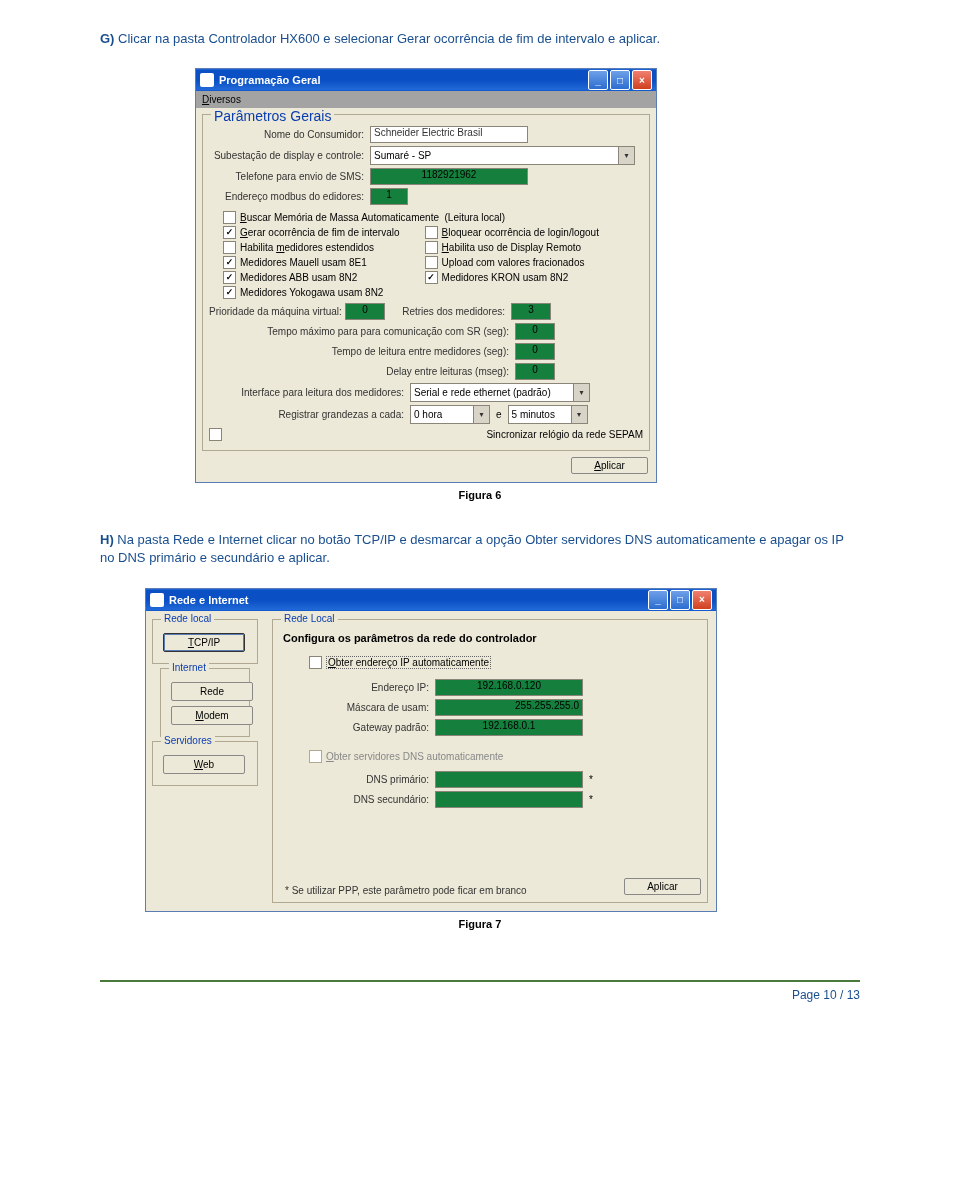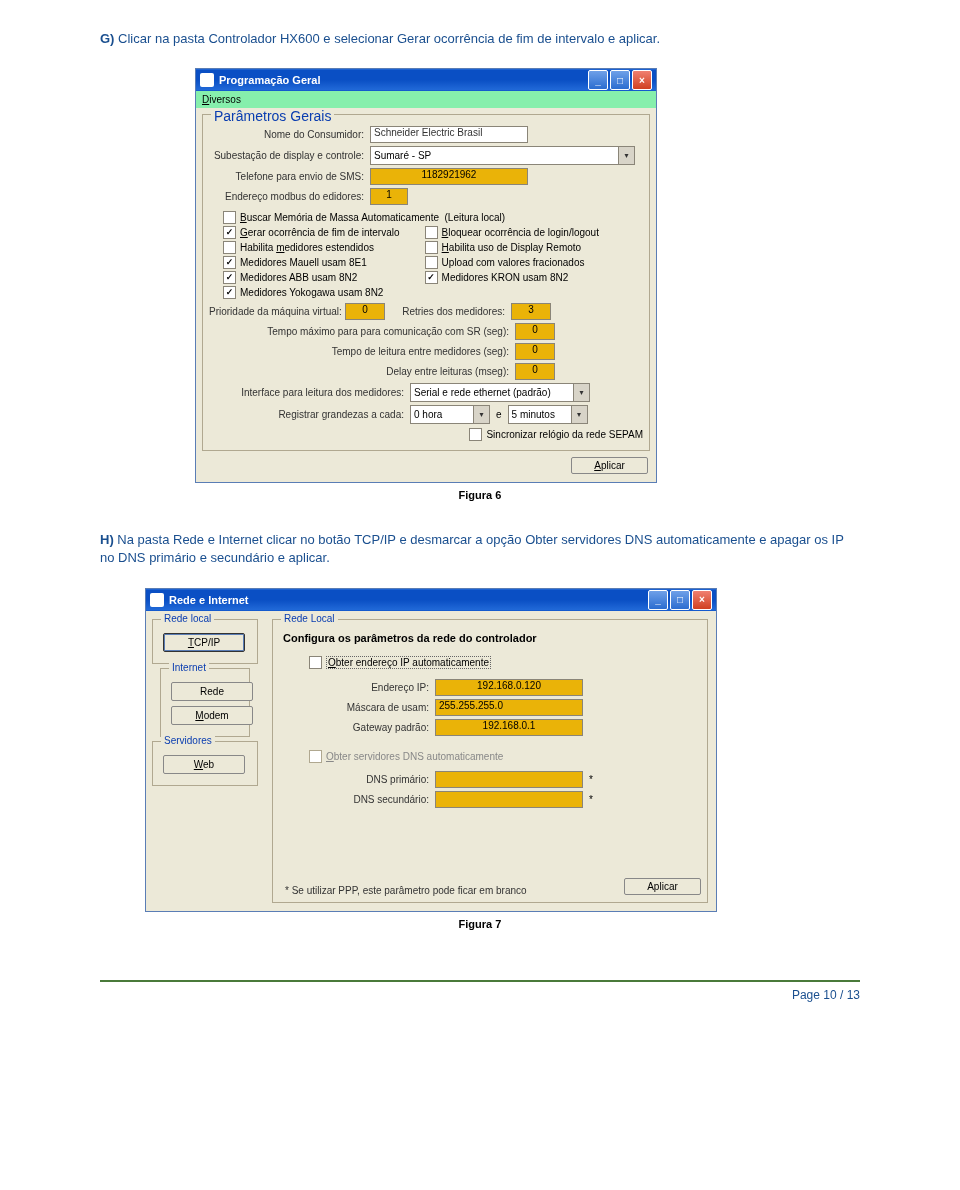--- a/index.html
+++ b/index.html
@@ -9,30 +9,30 @@
 .window{border:1px solid #5a7db5;background:#ece9d8;margin:0 auto;font-size:10px}
 .win1{width:460px;margin-left:95px}
 .win2{width:570px;margin-left:45px}
 .titlebar{background:linear-gradient(to bottom,#2b72e0 0%,#0a4fc4 5%,#0a4fc4 50%,#2169d8 95%,#0a4fc4 100%);height:22px;display:flex;align-items:center;padding:0 4px;color:#fff;font-weight:bold;font-size:11px}
 .titlebar .title-icon{width:14px;height:14px;background:#fff;border-radius:2px;margin-right:5px;display:inline-block}
 .titlebar .title-text{flex:1}
 .winbtns{display:flex;gap:2px}
 .winbtn{width:18px;height:18px;border:1px solid #fff;border-radius:2px;display:flex;align-items:center;justify-content:center;font-weight:bold;font-size:10px;color:#fff}
 .btn-min,.btn-max{background:linear-gradient(#6fa0e8,#2b6dd0)}
 .btn-close{background:linear-gradient(#f08070,#d04020)}
-.menubar{background:#86efac;padding:3px 6px;font-size:10px}
+.menubar{background:#a3a3a3;padding:3px 6px;font-size:10px}
 .menubar span{text-decoration:none}
 .menubar u{text-decoration:underline}
 .groupbox{border:1px solid #b0a890;margin:6px;padding:8px 6px 6px 6px;position:relative;background:#ece9d8}
 .groupbox .legend{position:absolute;top:-7px;left:8px;background:#ece9d8;padding:0 3px;color:#0a3db0;font-weight:normal;font-size:14px}
 .fg{border:1px solid #b0a890;margin:6px;padding:8px 6px 6px 6px;position:relative;background:#ece9d8}
 .fg .lg{position:absolute;top:-7px;left:8px;background:#ece9d8;padding:0 3px;color:#0a3db0;font-weight:normal;font-size:10px}
 .row{display:flex;align-items:center;margin:3px 0;font-size:10px}
 .lbl{text-align:right;padding-right:6px;color:#333;white-space:nowrap}
-.txtinput{border:1px solid #8a8578;background:#eab308;height:15px;padding:0 3px;font-size:10px}
+.txtinput{border:1px solid #8a8578;background:#15803d;height:15px;padding:0 3px;font-size:10px}
 .txtinput-ro{border:1px solid #8a8578;background:#fff;height:15px;padding:0 3px;font-size:10px;color:#333}
 .dropdown{border:1px solid #8a8578;background:#fff;height:17px;display:flex;align-items:center;padding-left:3px;position:relative;font-size:10px}
 .dropdown .dd-arrow{position:absolute;right:0;top:0;width:15px;height:100%;background:#d8d4c8;border-left:1px solid #8a8578;display:flex;align-items:center;justify-content:center}
 .dd-arrow::after{content:"▾";font-size:8px;color:#333}
 .chk{width:11px;height:11px;border:1px solid #8a8578;background:#fff;display:inline-flex;align-items:center;justify-content:center;margin-right:4px;font-size:9px;line-height:1}
 .chk.checked::after{content:"✓";color:#000;font-weight:bold}
 .chklbl{font-size:10px}
 .chklbl u{text-decoration:underline}
 .chkrow{display:flex;align-items:center;margin:2px 0}
 .chkcol{display:inline-flex;align-items:center;width:48%}
@@ -187,21 +187,21 @@
             <div class="dd-arrow"></div>
           </div>
    <span style="padding:0 6px">e</span>
    <div class="dropdown" style="width:75px">
             <span>5 minutos</span>
             <div class="dd-arrow"></div>
           </div>
         </div>
 
 
-  <div class="row" style="justify-content:flex-end;margin-top:4px">
+  <div class="row" style="justify-content:space-between;margin-top:4px">
    <span class="chk"></span>
           <span class="chklbl">Sincronizar relógio da rede SEPAM</span>
         </div>
 
  </div>
  <div style="display:flex;justify-content:flex-end;padding:0 8px 8px 0">
   <div class="btn"><u>A</u>plicar</div>
  </div>
 </div>
 <div class="caption">Figura 6</div>
@@ -246,21 +246,21 @@
               <span class="chk"></span>
               <span class="chklbl" style="border:1px dotted #666;padding:0 1px"><u>O</u>bter endereço IP automaticamente</span>
             </div>
 
     <div class="row">
               <div class="lbl" style="width:150px">Endereço IP:</div>
      <div class="txtinput" style="width:140px;text-align:center">192.168.0.120</div>
             </div>
     <div class="row">
               <div class="lbl" style="width:150px">Máscara de usam:</div>
-     <div class="txtinput" style="width:140px;text-align:left">255.255.255.0</div>
+     <div class="txtinput" style="width:140px;text-align:right">255.255.255.0</div>
             </div>
     <div class="row">
               <div class="lbl" style="width:150px">Gateway padrão:</div>
      <div class="txtinput" style="width:140px;text-align:center">192.168.0.1</div>
             </div>
 
     <div class="chkrow disabled" style="margin-left:30px;margin-top:14px;margin-bottom:8px">
               <span class="chk"></span>
               <span class="chklbl"><u>O</u>bter servidores DNS automaticamente</span>
             </div>

